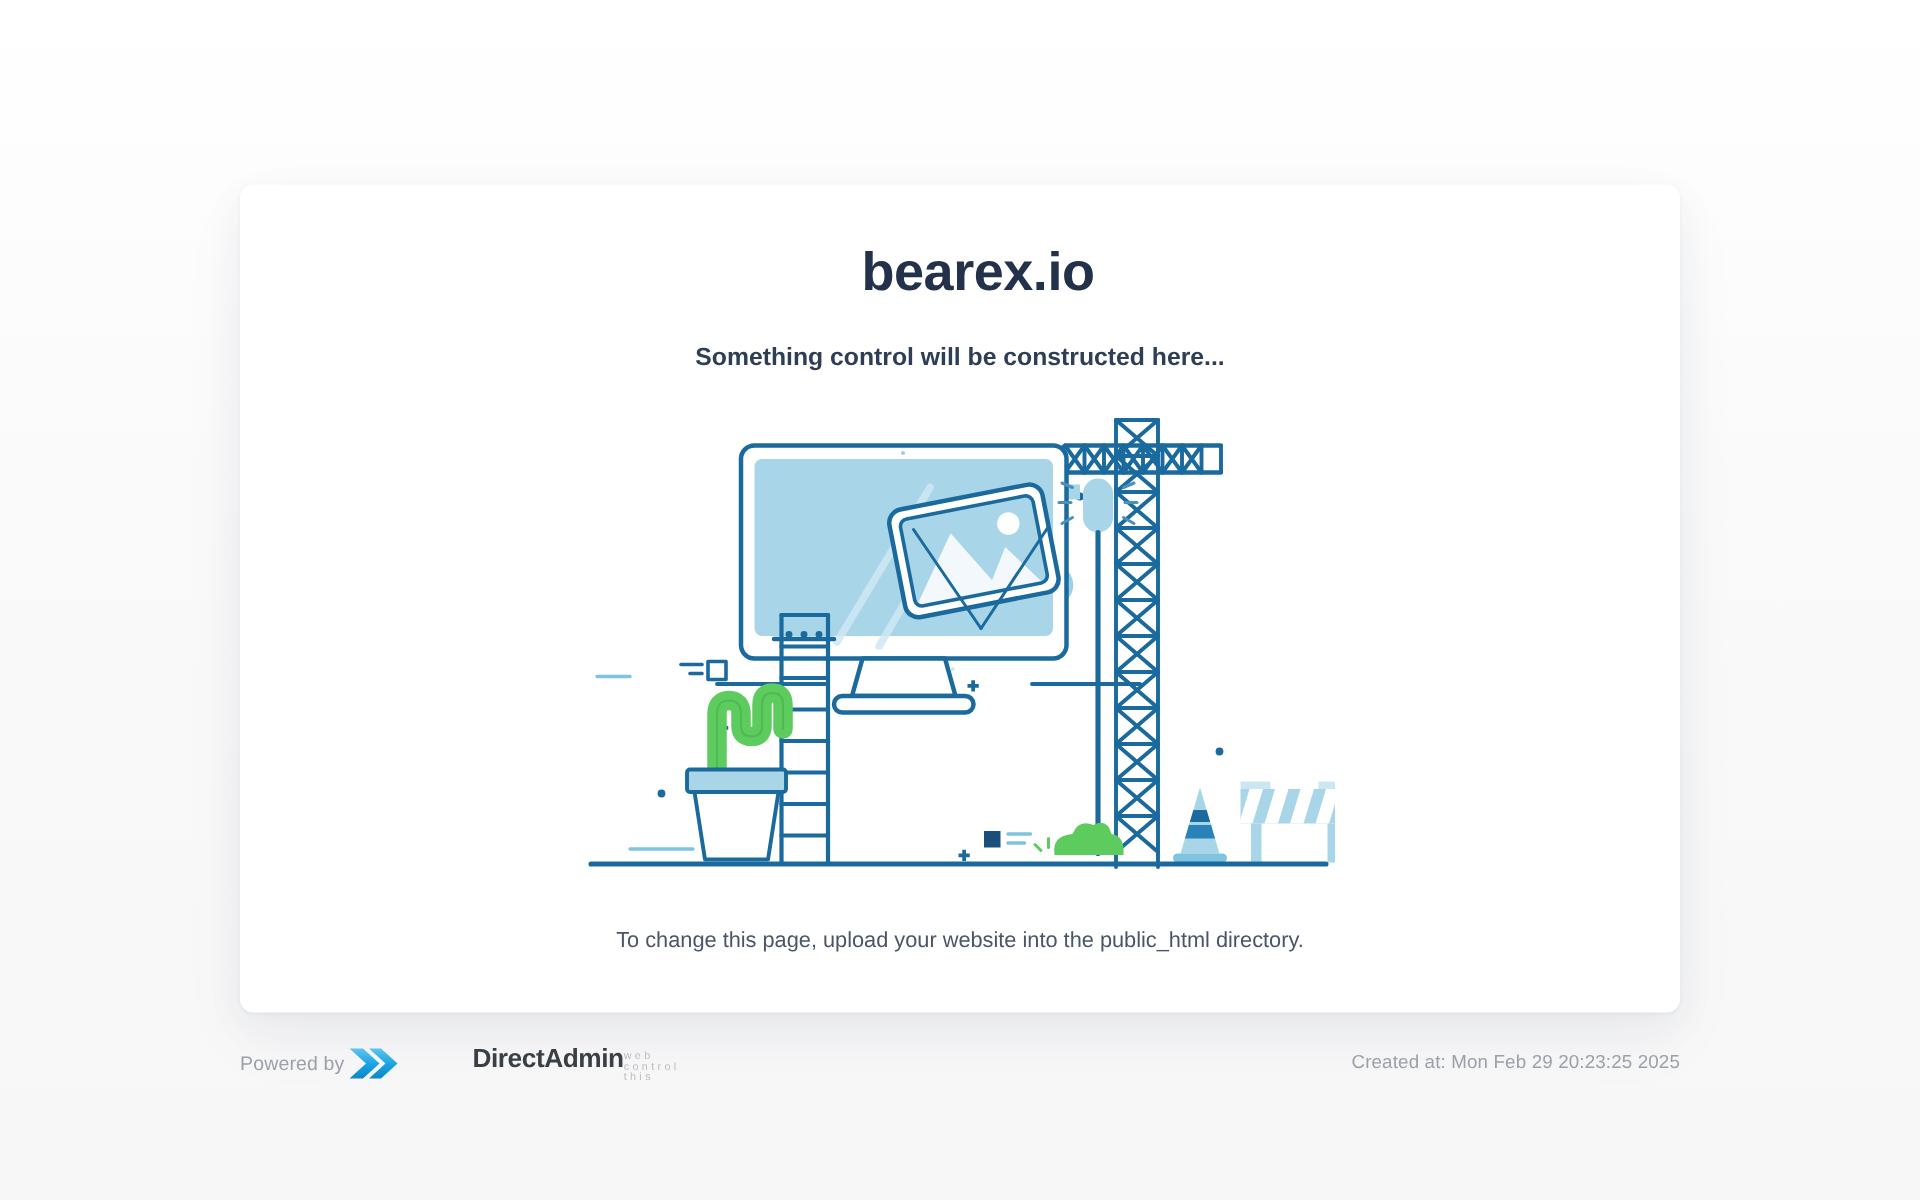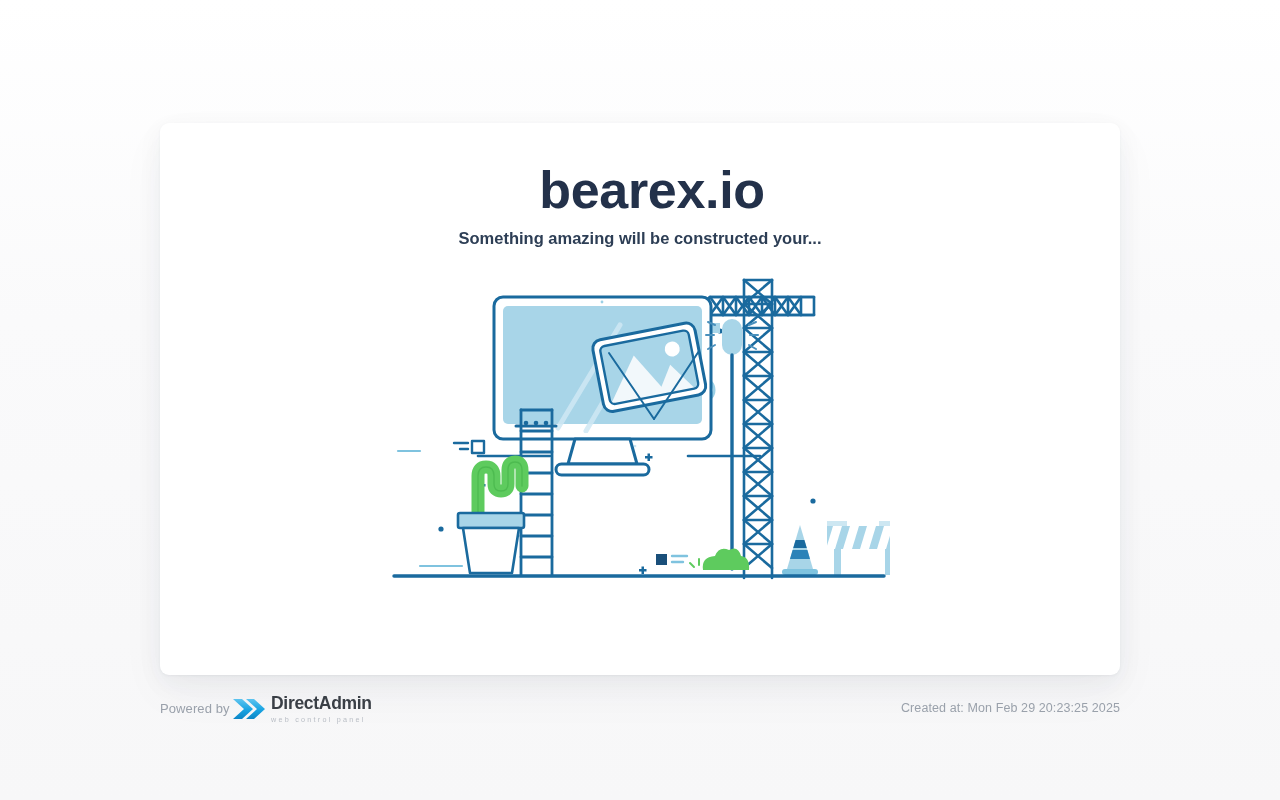--- a/index.html
+++ b/index.html
@@ -32,21 +32,21 @@
     border-radius: 9px;
     box-shadow: 0 1px 3px rgba(40,50,70,0.055),
                 0 8px 26px rgba(40,50,70,0.055),
                 0 18px 48px rgba(40,50,70,0.04);
   }
   .title {
     position: absolute;
     left: 0; right: 0;
     top: 37px;
     text-align: center;
-    font-size: 52px;
+    font-size: 36px;
     font-weight: bold;
     letter-spacing: -0.3px;
     color: #23314a;
     padding-left: 24px;
   }
   .subtitle {
     position: absolute;
     left: 0; right: 0;
     top: 106px;
     text-align: center;
@@ -90,21 +90,21 @@
     position: absolute;
     left: 72px;
     top: 2px;
     width: 150px;
     height: 34px;
     display: flex;
     align-items: center;
     text-decoration: none;
   }
   .da-chev { width: 34px; height: 26px; margin-right: 5px; flex: none; }
-  .da-words { display: flex; flex-direction: column; line-height: 1; }
+  .da-words { display: flex; flex-direction: row; line-height: 1; margin-left: 44px; }
   .da-name {
     font-size: 17.5px;
     font-weight: bold;
     color: #3a3f46;
     letter-spacing: -0.3px;
   }
   .da-tag {
     font-size: 7.2px;
     color: #b9bec5;
     letter-spacing: 2.25px;
@@ -121,21 +121,21 @@
 </style>
 </head>
 <body>
 
 <div class="page">
 
   <div class="card">
 
     <div class="title">bearex.io</div>
 
-    <div class="subtitle">Something amazing will be constructed your...</div>
+    <div class="subtitle">Something control will be constructed here...</div>
 
     <div class="illus">
       <svg viewBox="0 0 500 330" width="500" height="330" xmlns="http://www.w3.org/2000/svg">
         <defs>
           <clipPath id="screenClip">
             <rect x="110" y="30" width="205" height="130" rx="6"></rect>
           </clipPath>
         </defs>
 
         <g fill="none" stroke-linecap="round" stroke-linejoin="round">
@@ -366,20 +366,21 @@
             <rect x="444" y="276" width="7" height="26" fill="#a8d5e8"></rect>
             <rect x="495" y="276" width="7" height="26" fill="#a8d5e8"></rect>
           </g>
 
           <line x1="4" y1="303" x2="494" y2="303" stroke="#1a6a9e" stroke-width="3.4"></line>
 
         </g>
       </svg>
     </div>
 
+    <div class="hint">To change this page, upload your website into the public_html directory.</div>
   </div>
 
   <div class="footer">
     <span class="powered">Powered by</span>
 
     <span class="da-logo">
       <span class="da-chev">
         <svg viewBox="0 0 34 26" width="34" height="26" xmlns="http://www.w3.org/2000/svg">
           <defs>
             <linearGradient id="chevGrad" x1="0" y1="0" x2="0" y2="1">
@@ -387,20 +388,20 @@
               <stop offset="55%" stop-color="#18a3e2"></stop>
               <stop offset="100%" stop-color="#0d86c6"></stop>
             </linearGradient>
           </defs>
           <path d="M1 3 L10 3 L21 13 L10 23 L1 23 L12 13 Z" fill="url(#chevGrad)"></path>
           <path d="M14 3 L22 3 L33 13 L22 23 L14 23 L25 13 Z" fill="url(#chevGrad)"></path>
         </svg>
       </span>
       <span class="da-words">
         <span class="da-name">DirectAdmin</span>
-        <span class="da-tag">web control panel</span>
+        <span class="da-tag">web control this</span>
       </span>
     </span>
 
     <span class="created">Created at: Mon Feb 29 20:23:25 2025</span>
   </div>
 
 </div>
 
 </body></html>

